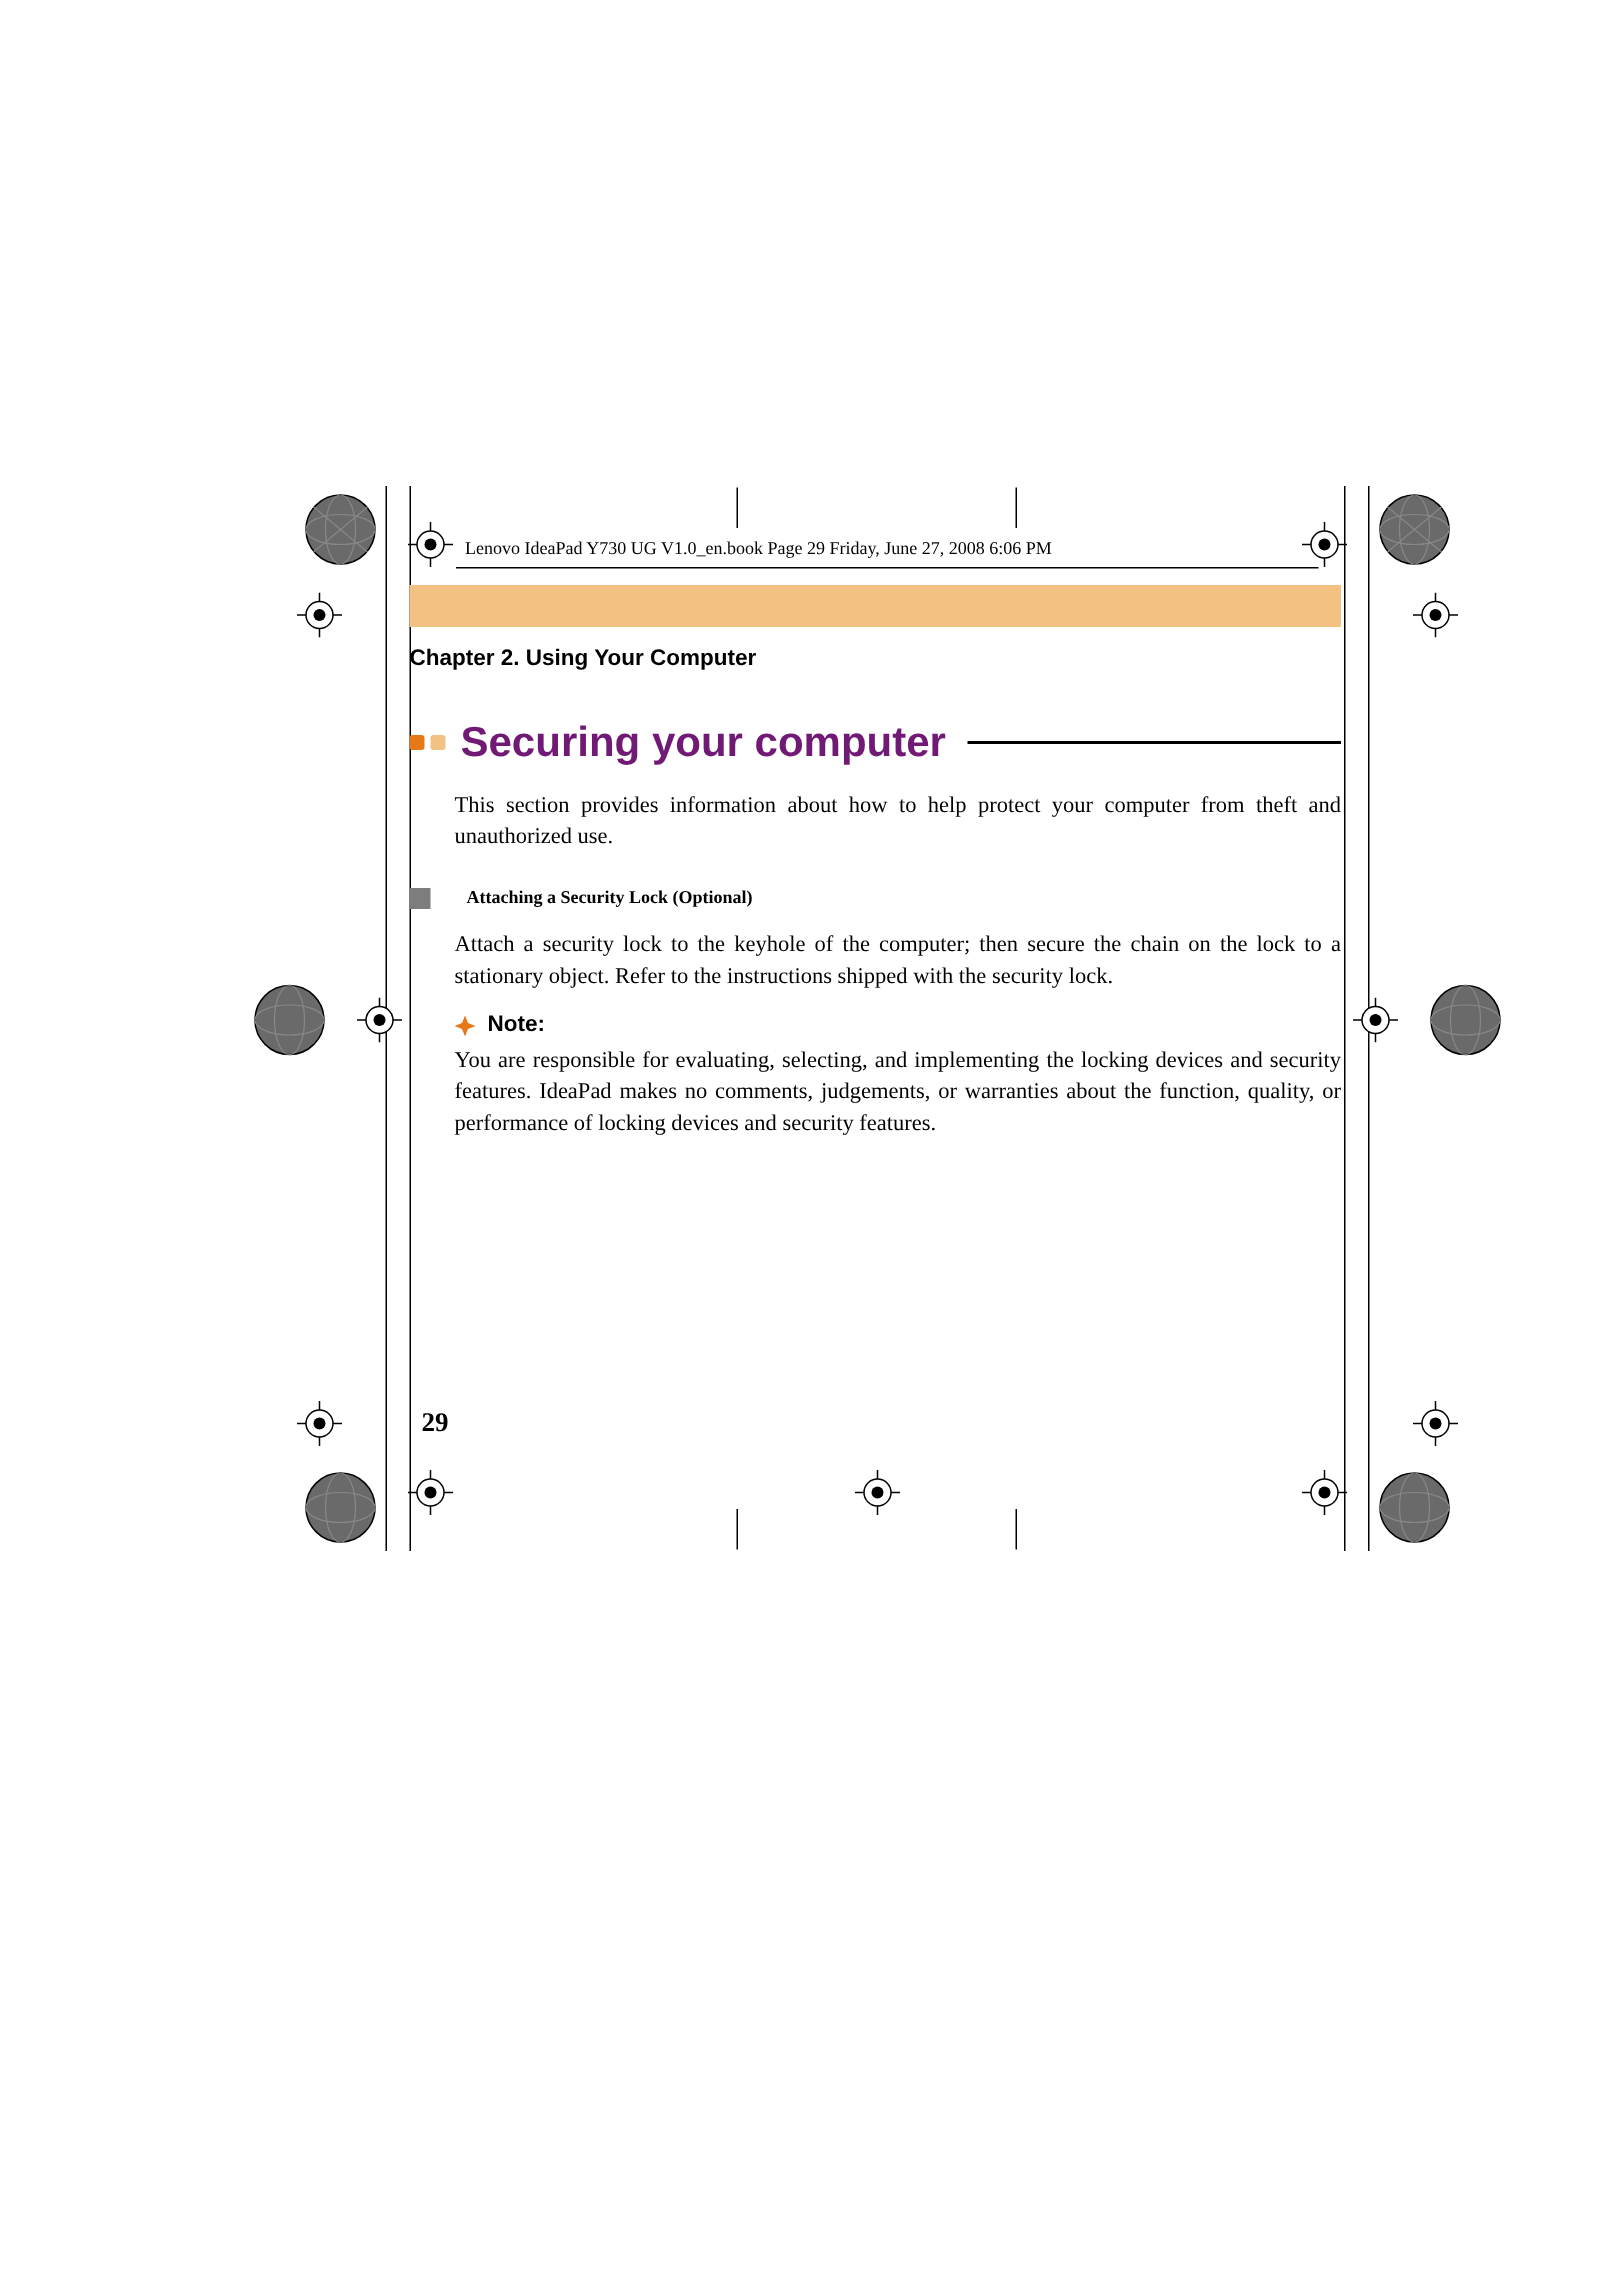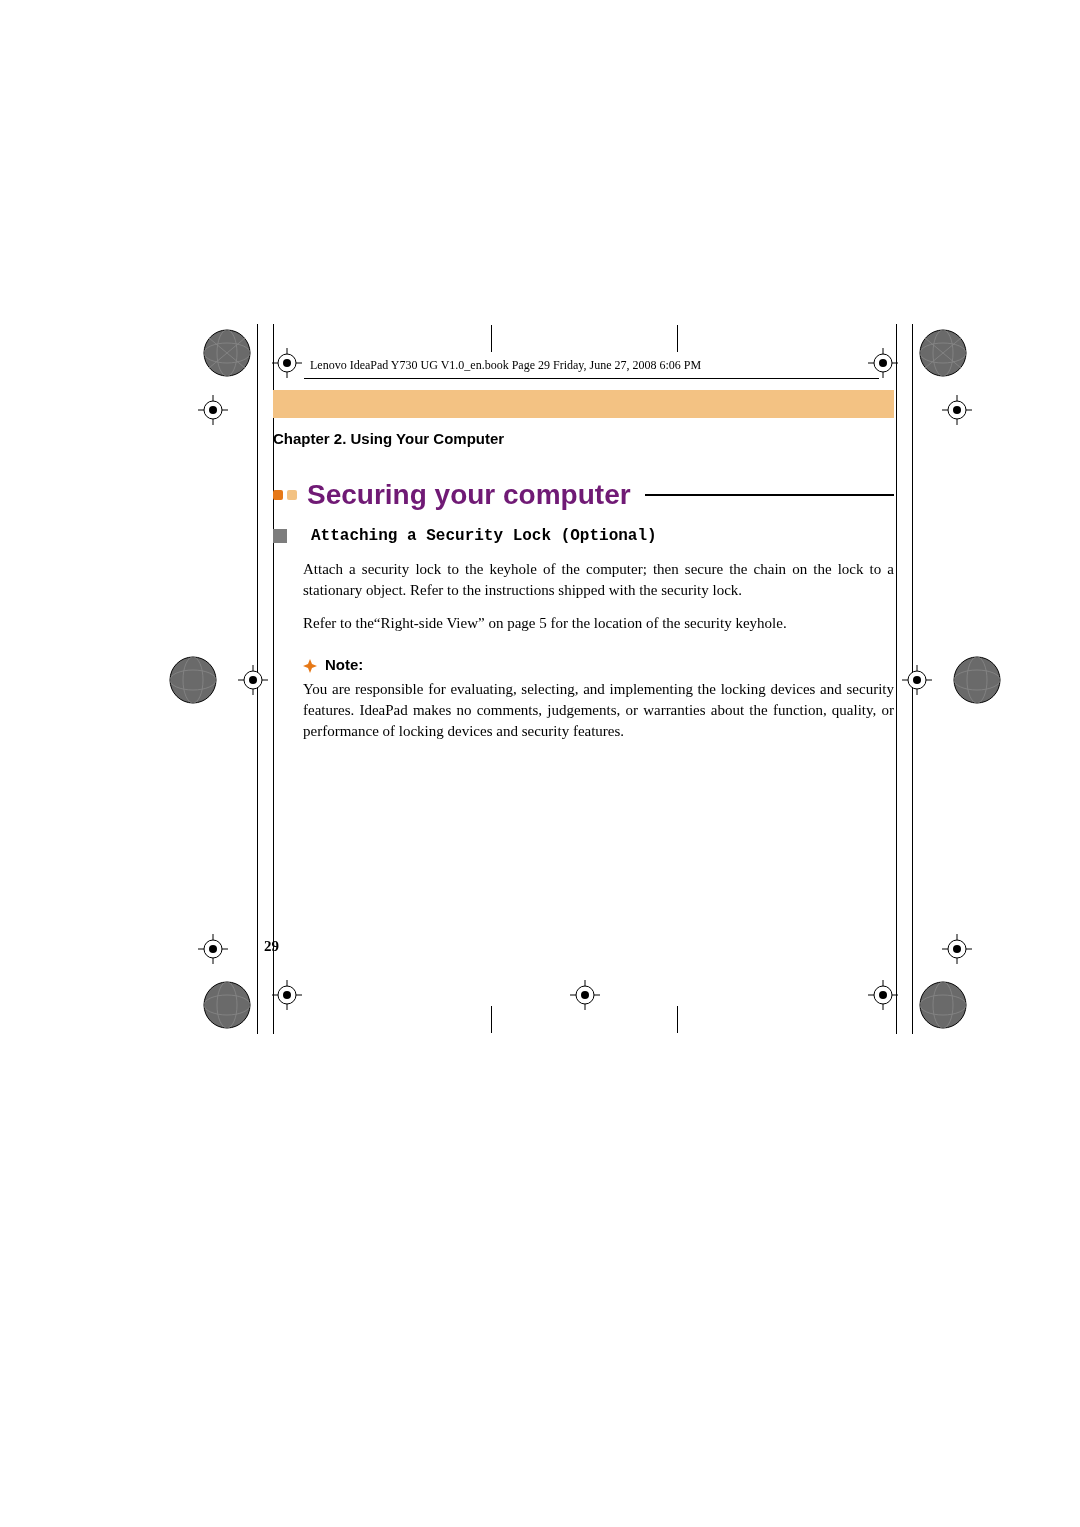--- a/index.html
+++ b/index.html
@@ -126,47 +126,47 @@
     margin: 0 0 14px 0;
   }
   .gray-square {
     width: 14px;
     height: 14px;
     background: #7d7d7d;
     margin-right: 24px;
     flex-shrink: 0;
   }
   .subhead {
-    font-family: Liberation Mono, monospace;
-    font-weight: bold;
-    font-size: 16px;
+    font-family: Liberation Serif, serif;
+    font-weight: bold;
+    font-size: 12px;
   }
   .note-row {
     display: flex;
     align-items: flex-end;
     margin: 0 0 6px 30px;
   }
   .note-icon {
     width: 14px;
     height: 14px;
     margin-right: 8px;
     flex-shrink: 0;
   }
   .note-label {
     font-family: Arial, Helvetica, sans-serif;
     font-weight: bold;
     font-size: 15px;
   }
   .page-number {
     position: absolute;
-    left: 220px;
+    left: 237px;
     top: 938px;
     font-family: Georgia, 'Times New Roman', serif;
     font-weight: bold;
-    font-size: 15px;
+    font-size: 18px;
   }
 </style>
 </head>
 <body>
 
 <div class="page">
 
   <div class="vline" style="left:447px; top:325px; height:27px;"></div>
   <div class="vline" style="left:633px; top:325px; height:27px;"></div>
 
@@ -337,28 +337,28 @@
   <div class="content">
     <p class="chapter-title">Chapter 2. Using Your Computer</p>
 
     <div class="section-row">
       <span class="orange-square"></span>
       <span class="peach-square"></span>
       <span class="section-title">Securing your computer</span>
       <span class="section-dash"></span>
     </div>
 
+    <p class="body-text">This section provides information about how to help protect your computer from theft and unauthorized use.</p>
 
     <div class="subhead-row">
       <span class="gray-square"></span>
       <span class="subhead">Attaching a Security Lock (Optional)</span>
     </div>
 
     <p class="body-text" style="margin-bottom:12px;">Attach a security lock to the keyhole of the computer; then secure the chain on the lock to a stationary object. Refer to the instructions shipped with the security lock.</p>
-    <p class="body-text">Refer to the“Right-side View” on page 5 for the location of the security keyhole.</p>
 
     <div class="note-row">
       <span class="note-icon">
         <svg width="14" height="14" viewBox="0 0 14 14">
           <polygon points="7,0 9,5 14,7 9,9 7,14 5,9 0,7 5,5" fill="#e67817"></polygon>
         </svg>
       </span>
       <span class="note-label">Note:</span>
     </div>
     <p class="body-text" style="margin-top:0;">You are responsible for evaluating, selecting, and implementing the locking devices and security features. IdeaPad makes no comments, judgements, or warranties about the function, quality, or performance of locking devices and security features.</p>

